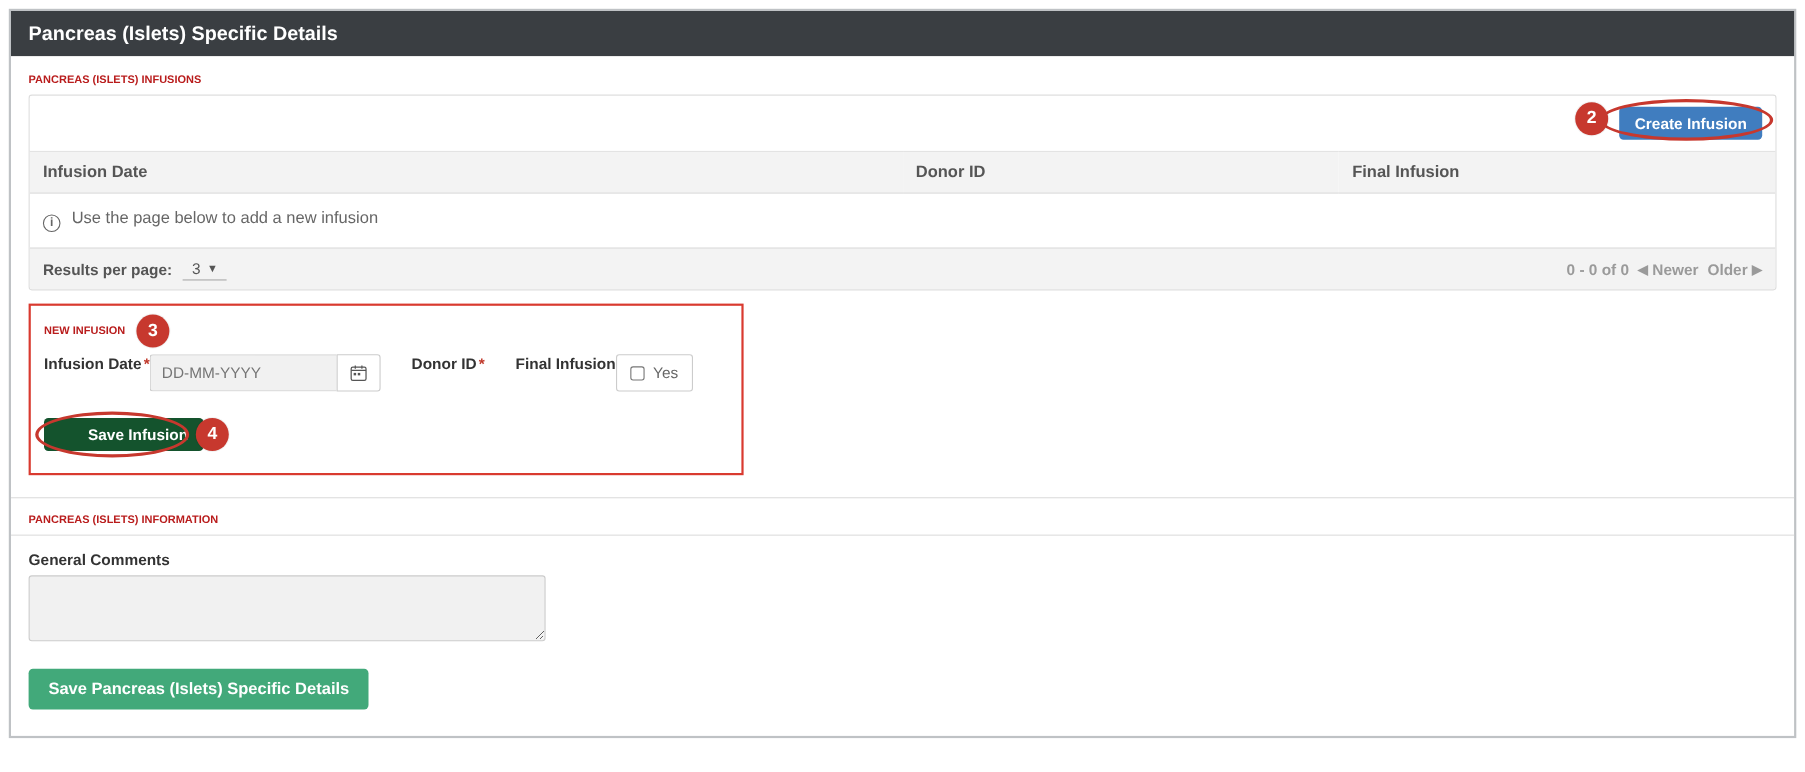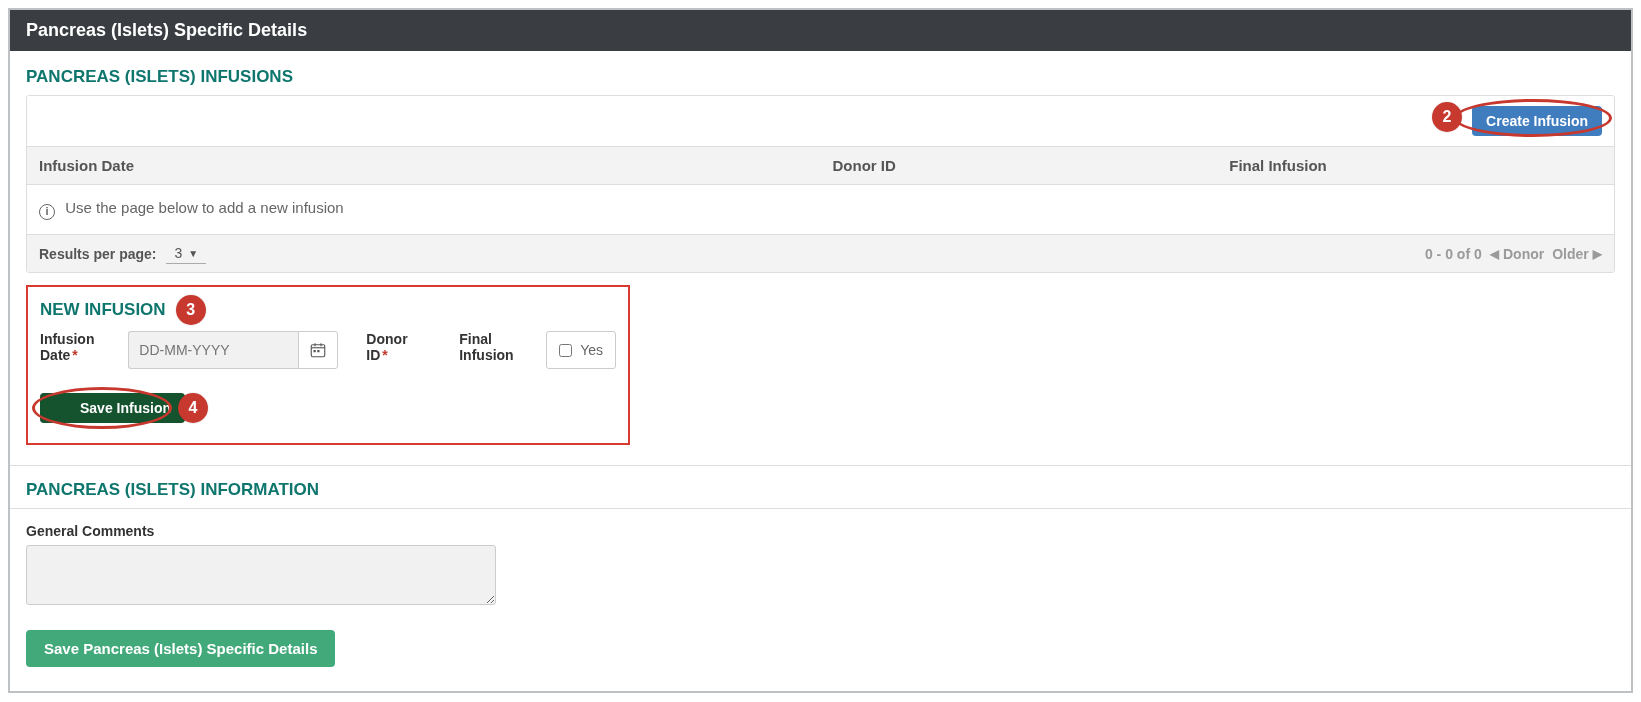--- a/index.html
+++ b/index.html
@@ -18,23 +18,23 @@
     background: #3a3e42;
     color: #fff;
     padding: 10px 16px;
     font-size: 18px;
     font-weight: 600;
   }
   .panel {
     padding: 10px 16px 0 16px;
   }
   .section-title {
-    font-size: 17px;
+    font-size: 10px;
     font-weight: 700;
-    color: #0f766e;
+    color: #b91c1c;
     text-transform: uppercase;
     margin: 6px 0 8px 0;
   }
   .table-wrap {
     border: 1px solid #ddd;
     border-radius: 3px;
     overflow: hidden;
   }
   .toolbar-row {
     display: flex;
@@ -125,21 +125,21 @@
   }
   .pager span, .pager .nav { display:inline-flex; align-items:center; gap:4px;}
   .pager .nav { cursor: pointer; }
   .tri { font-size: 12px; }
   
   .new-infusion-box {
     border: 2px solid #d93a2f;
     margin-top: 12px;
     padding: 8px 12px 20px 12px;
     position: relative;
-    width: 604px;
+    width: 650px;
   }
   .form-row {
     display: flex;
     gap: 28px;
     margin-top: 6px;
   }
   .field-group { display:flex; flex-direction:row; }
   .field-label {
     font-weight: 700;
     font-size: 14px;
@@ -283,21 +283,21 @@
           <span>Results per page:</span>
           <span class="rpp-select">
             <span>3</span>
             <span class="caret-down">▼</span>
           </span>
         </div>
         <div class="pager">
           <span>0 - 0 of 0</span>
           <span class="nav">
             <span class="tri">◀</span>
-            <span>Donor</span>
+            <span>Newer</span>
           </span>
           <span class="nav">
             <span>Older</span>
             <span class="tri">▶</span>
           </span>
         </div>
       </div>
     </div>
 
     <div class="new-infusion-box">

